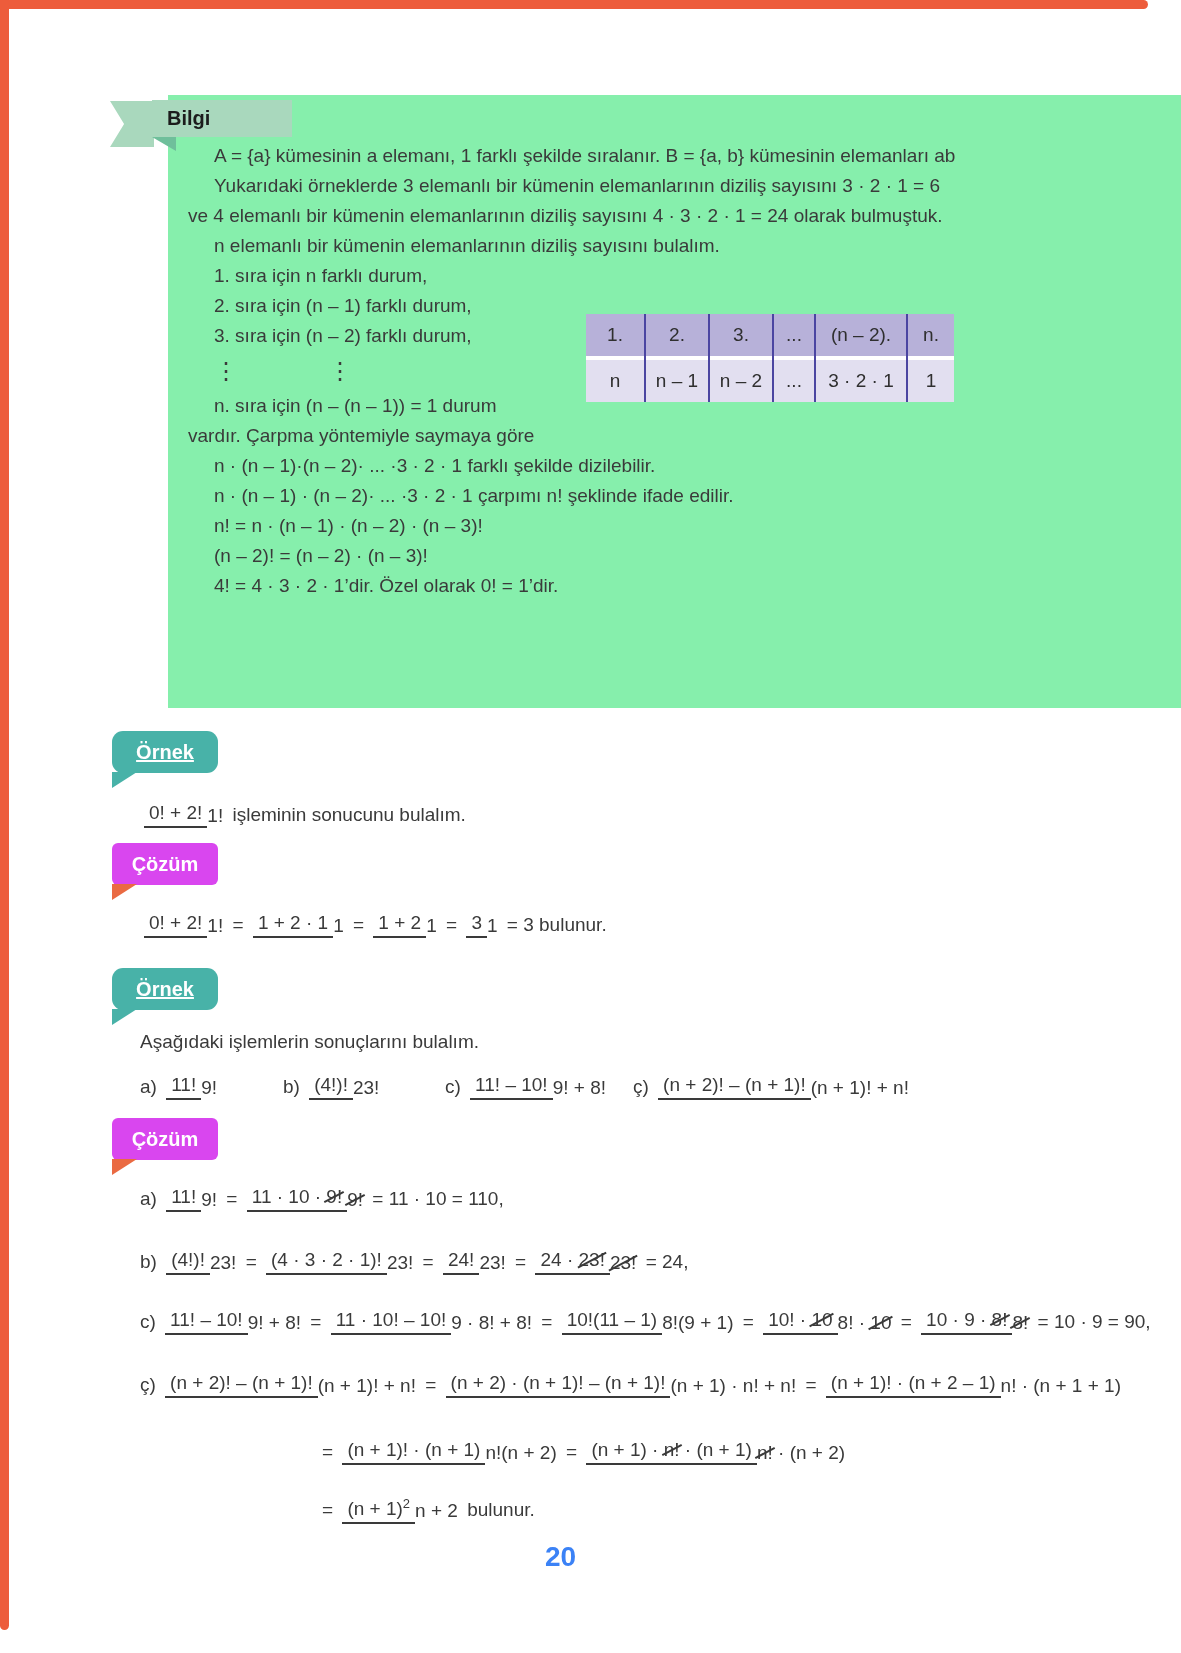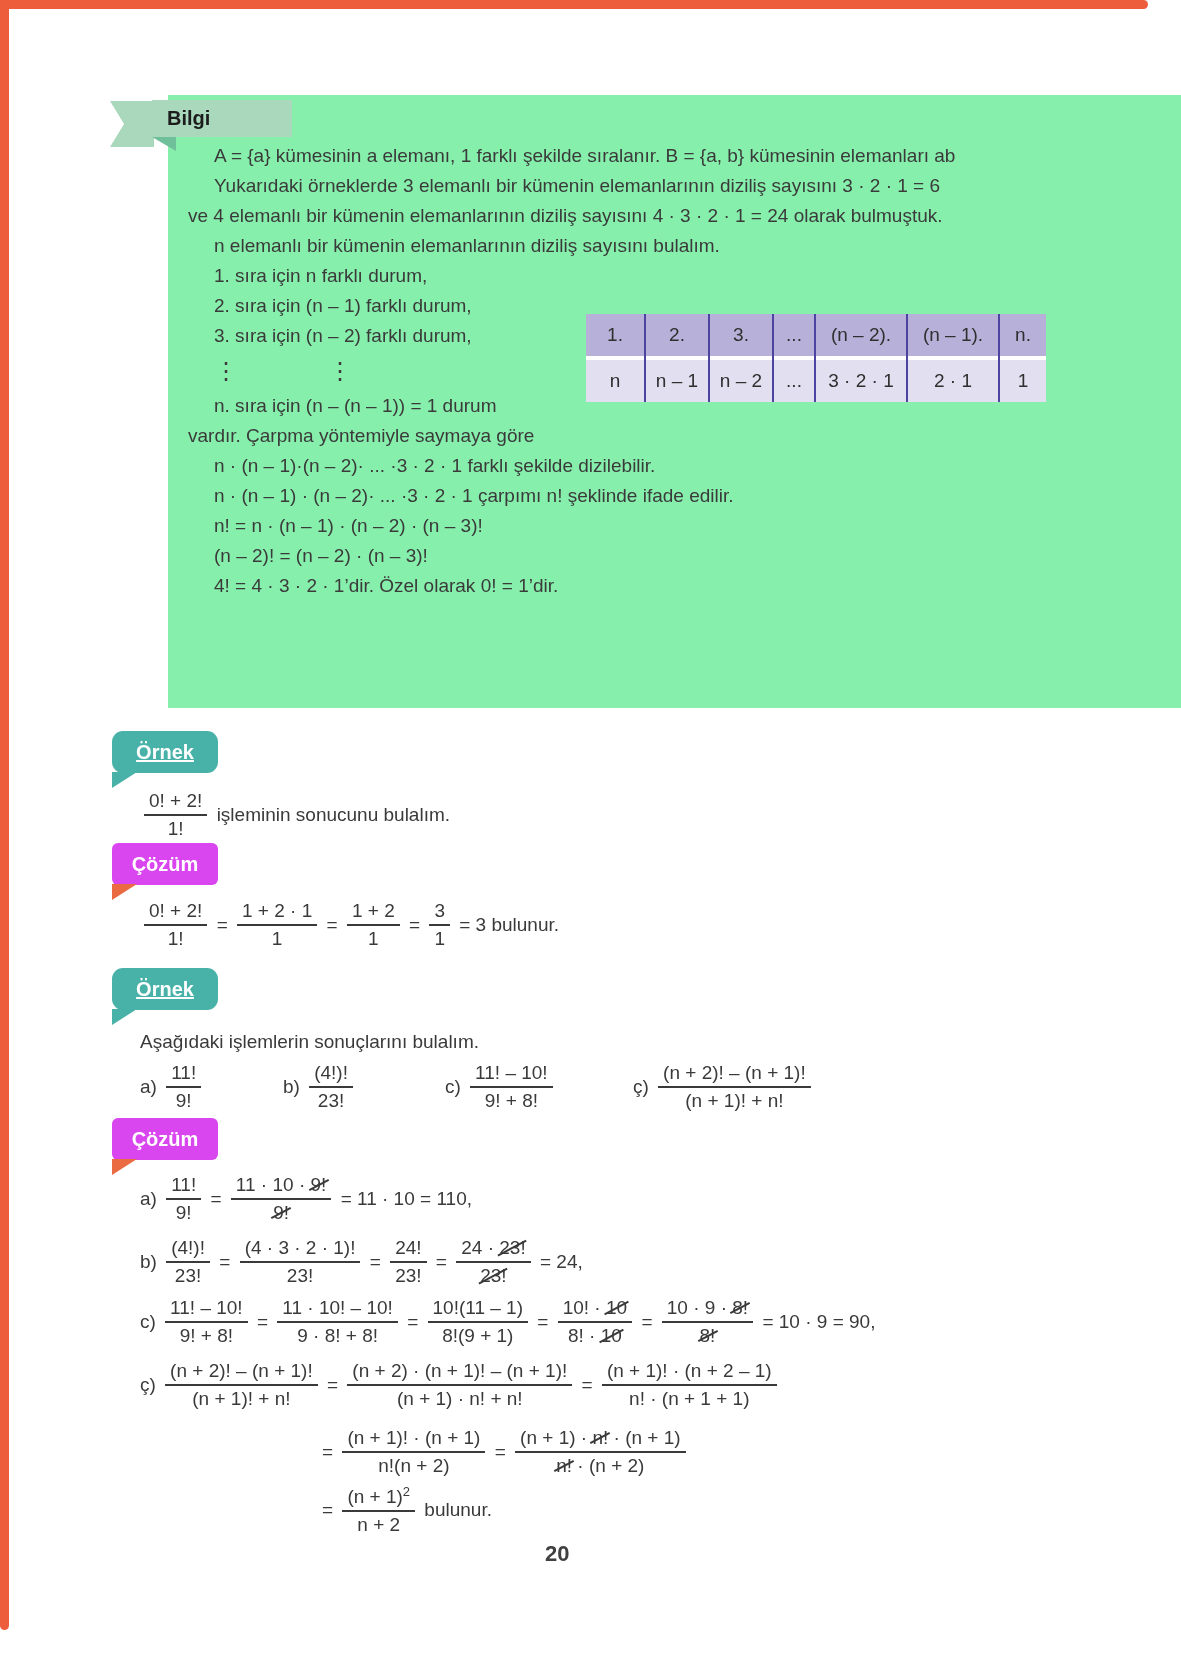--- a/index.html
+++ b/index.html
@@ -51,29 +51,29 @@
     -webkit-clip-path:polygon(0 0,100% 0,0 100%);clip-path:polygon(0 0,100% 0,0 100%);}
   .tab-teal{background:#48b2a8;text-decoration:underline;}
   .tab-teal::after{background:#48b2a8;}
   .tab-orange{background:#d946ef;border-radius:6px;}
   .tab-orange::after{background:#ea6a42;}
 
   
   .mline{position:absolute;height:56px;display:flex;align-items:center;
     font-size:19px;color:#3a3a3a;white-space:pre;}
   .mline sup{font-size:13px;}
-  .frac{display:inline-flex;flex-direction:column;align-items:center;text-align:center;margin:0 4px;}
+  .frac{display:inline-flex;align-items:center;text-align:center;margin:0 4px;}
   .frac .num{padding:0 5px 2px 5px;border-bottom:2px solid #3a3a3a;white-space:pre;}
   .frac .den{padding-top:2px;white-space:pre;}
   .cancel{position:relative;display:inline-block;}
   .cancel::after{content:"";position:absolute;left:-3px;right:-3px;top:46%;height:0;
     border-top:2px solid #3a3a3a;transform:rotate(-28deg);}
 
   .intro-line{position:absolute;left:140px;top:1028px;font-size:19px;line-height:28px;white-space:nowrap;}
-  .page-num{position:absolute;left:545px;top:1541px;font-size:22px;font-weight:bold;color:#404040;}
+  .page-num{position:absolute;left:545px;top:1541px;font-size:28px;font-weight:bold;color:#3b82f6;}
 </style>
 </head>
 <body>
 
 <div class="frame-top"></div>
 <div class="frame-left"></div>
 
 <div class="info-box">
   <div class="info-text">
     <div class="il ind">A = {a} kümesinin a elemanı, 1 farklı şekilde sıralanır. B = {a, b} kümesinin elemanları ab</div>
@@ -119,25 +119,20 @@
   <div class="seq-col" style="width:40px">
     <div class="seq-h">...</div>
     <div class="seq-gap"></div>
     <div class="seq-b">...</div>
   </div>
   <div class="seq-col" style="width:90px">
     <div class="seq-h">(n – 2).</div>
     <div class="seq-gap"></div>
     <div class="seq-b">3 · 2 · 1</div>
   </div>
-  <div class="seq-col" style="width:90px">
-    <div class="seq-h">(n – 1).</div>
-    <div class="seq-gap"></div>
-    <div class="seq-b">2 · 1</div>
-  </div>
   <div class="seq-col" style="width:46px">
     <div class="seq-h">n.</div>
     <div class="seq-gap"></div>
     <div class="seq-b">1</div>
   </div>
 </div>
 
 <div class="tab tab-teal" style="top:731px">
     <span>Örnek</span>
   </div>

